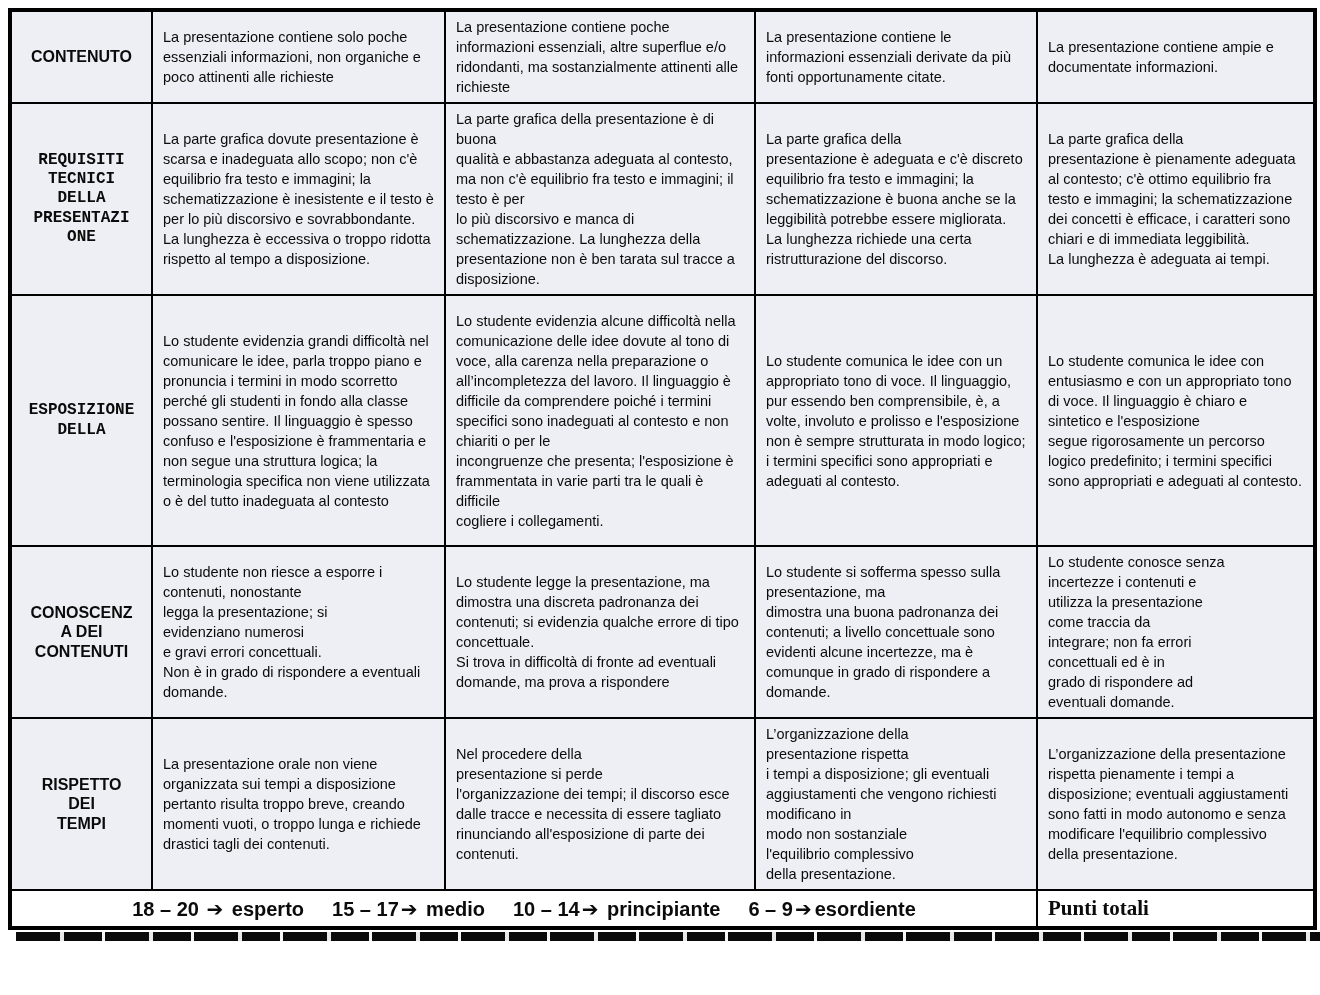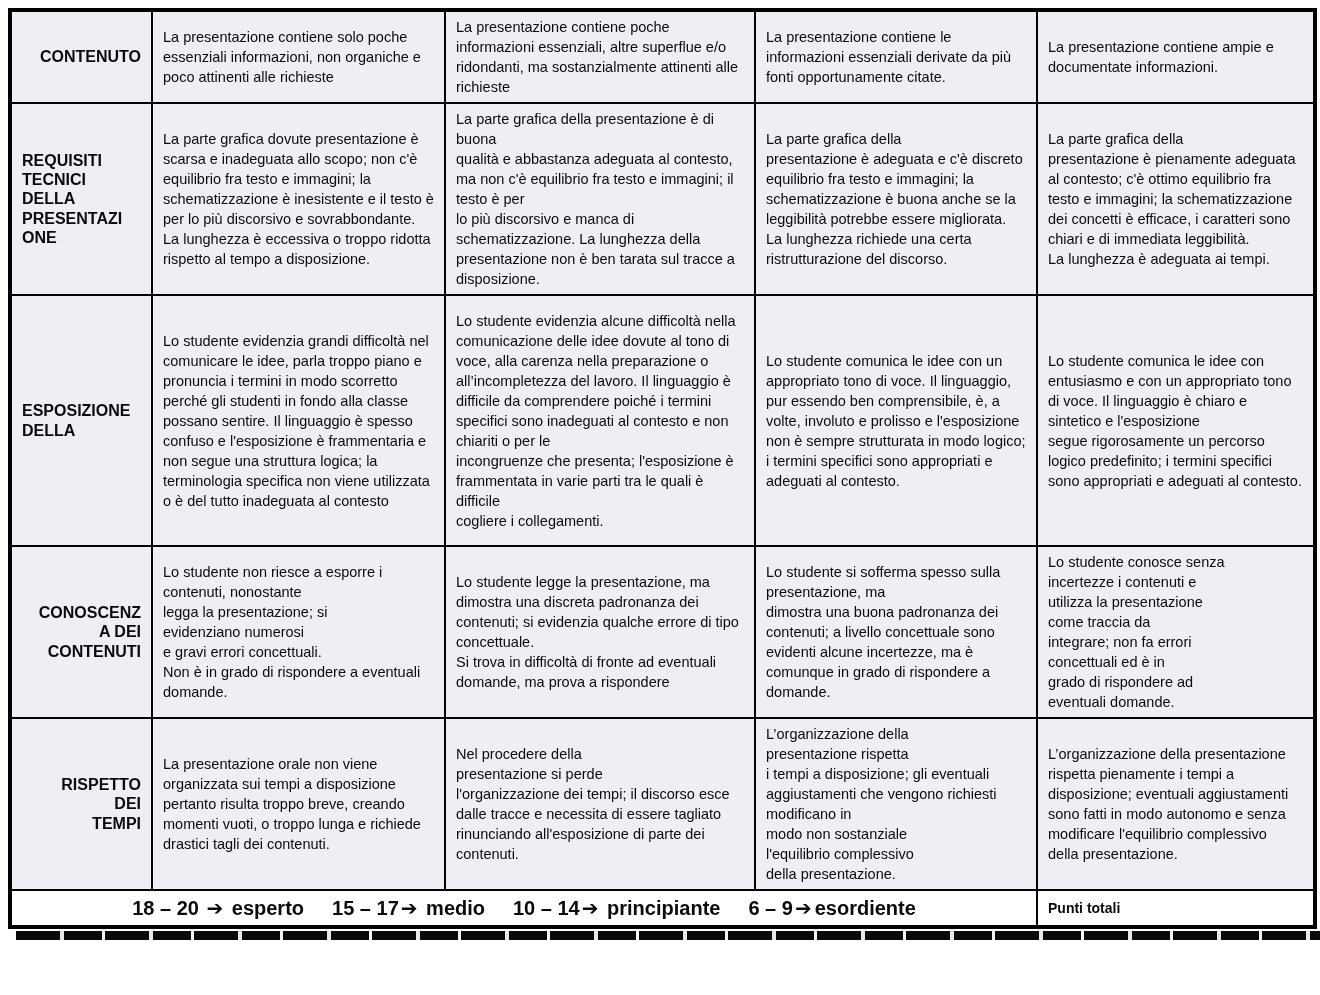--- a/index.html
+++ b/index.html
@@ -2,35 +2,35 @@
 <html><head>
 <meta charset="utf-8">
 <style>
   html,body{margin:0;padding:0;background:#ffffff;width:1320px;height:995px;overflow:hidden;}
   body{font-family:"Liberation Sans","DejaVu Sans",sans-serif;color:#0b0b0b;}
   .wrap{padding:8px 0 0 8px;}
   table.rubric{border-collapse:collapse;table-layout:fixed;width:1305px;background:#edeff4;border:4px solid #000;}
   table.rubric td,table.rubric th{border:2px solid #000;padding:5px 10px;vertical-align:middle;overflow:hidden;}
   col.c0{width:142px;} col.c1{width:293px;} col.c2{width:310px;} col.c3{width:282px;} col.c4{width:278px;}
   th.level{font-size:20px;font-weight:bold;text-align:center;line-height:1.25;white-space:pre-line;}
-  td.crit{font-weight:bold;font-size:16px;line-height:1.2;white-space:pre-line;text-align:right;}
-  td.crit.center{text-align:left;}
+  td.crit{font-weight:bold;font-size:16px;line-height:1.2;white-space:pre-line;text-align:center;}
+  td.crit.center{text-align:center;font-family:Liberation Mono, monospace;}
   td.cell{font-size:14.5px;line-height:1.38;white-space:pre-line;text-align:left;}
   tr.r-head{height:58px;}
   tr.r1{height:90px;}
   tr.r2{height:190px;}
   tr.r3{height:251px;}
   tr.r4{height:168px;}
   tr.r5{height:171px;}
   tr.r-foot{height:37px;margin-top:20px;}
   tr.r-foot td{background:#ffffff;font-weight:bold;}
   td.scale{text-align:center;font-size:20px;}
   .scale-item{display:inline-block;margin:0 14px;white-space:nowrap;}
   .scale-arrow{display:inline-block;margin:0 3px 0 2px;font-weight:bold;}
-  td.total{font-size:14px;text-align:left;}
+  td.total{font-size:21px;text-align:left;font-family:Liberation Serif, serif;}
   .scan-edge{margin:2px 0 0 8px;width:1305px;height:9px;
     background:repeating-linear-gradient(90deg,#0a0a0a 0 44px,#e8e8e8 44px 48px,#0a0a0a 48px 86px,#f5f5f5 86px 89px);}
 </style>
 </head>
 <body>
 
 <div class="wrap">
   <table class="rubric">
     <colgroup>
       <col class="c0">

